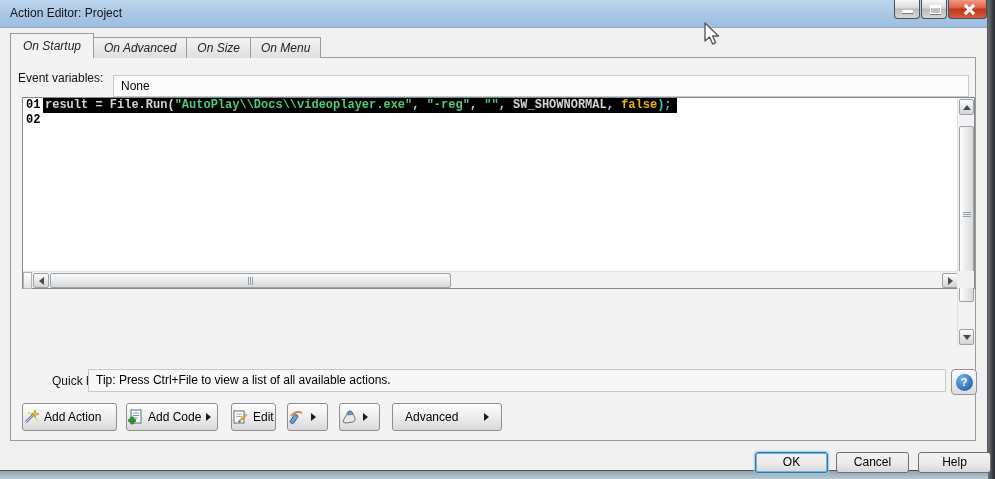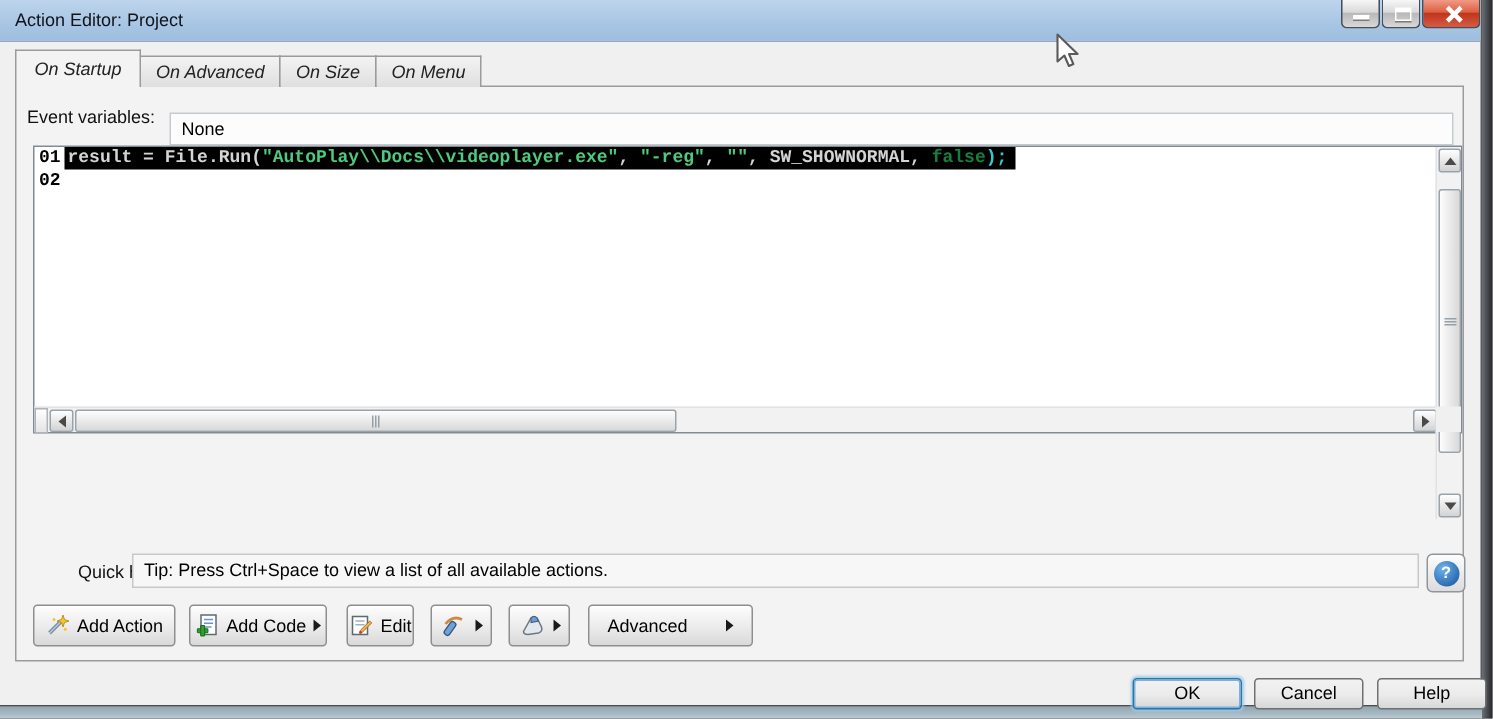--- a/index.html
+++ b/index.html
@@ -44,21 +44,21 @@
 
   
   .editor { position:absolute; left:22px; top:97px; width:953px; height:192px; background:#fff;
             border:1px solid #7f8a93; z-index:5; }
   .code-area { position:absolute; left:0; top:0; right:17px; bottom:17px; overflow:hidden;
                font-family:"Liberation Mono","DejaVu Sans Mono",monospace; font-size:12px; font-weight:700; }
   .code-row { display:flex; height:15px; line-height:15px; white-space:pre; }
   .lnum { width:20px; padding-left:3px; color:#000; flex:none; }
   .code-sel { background:#000; padding:0 5px 0 2px; }
   .seg-plain { color:#d4d4d4; } .seg-string { color:#4fc97d; }
-  .seg-keyword { color:#15803d; } .seg-punctuation { color:#3ec6c6; }
+  .seg-keyword { color:#eab308; } .seg-punctuation { color:#3ec6c6; }
 
   
   .vsb { position:absolute; right:0; top:0; width:17px; height:248px; background:#f2f2f2; border-left:1px solid #e2e2e2; }
   .hsb { position:absolute; left:0; bottom:0; height:17px; width:936px; background:#f2f2f2; border-top:1px solid #e2e2e2; }
   .sb-btn { position:absolute; background:linear-gradient(#fefefe,#d3d3d3); border:1px solid #9aa3ab; border-radius:2px;
             display:flex; align-items:center; justify-content:center; }
   .vsb .up   { left:1px; top:1px;    width:15px; height:16px; }
   .vsb .down { left:1px; bottom:1px; width:15px; height:16px; }
   .vsb .thumb{ left:1px; top:28px; width:15px; height:176px; background:linear-gradient(to right,#fdfdfd,#d8d8d8); }
   .hsb .left { left:10px; top:1px; width:16px; height:15px; }
@@ -80,21 +80,21 @@
             border:1px solid #c8c8c8; line-height:21px; padding-left:7px; z-index:5; color:#000; }
   .help-round { position:absolute; left:951px; top:369px; width:26px; height:26px; border:1px solid #8e969c;
                 border-radius:4px; background:linear-gradient(#fdfdfd,#dcdcdc); z-index:5;
                 display:flex; align-items:center; justify-content:center; }
   .q-circle { width:17px; height:17px; border-radius:50%; background:radial-gradient(circle at 35% 30%,#6fb2ea,#2e6db4 70%,#1d4f8c);
               color:#fff; font-weight:bold; font-size:11px; text-align:center; line-height:17px; }
 
   
   .tbtn { position:absolute; top:403px; height:28px; border:1px solid #8e8e8e; border-radius:3px;
           background:linear-gradient(#fdfdfd,#ebebeb 55%,#d9d9d9); box-shadow:inset 0 1px 0 #fff;
-          display:flex; align-items:center; justify-content:center; gap:5px; z-index:5; font-size:12px; color:#000; }
+          display:flex; align-items:center; gap:5px; z-index:5; font-size:12px; color:#000; }
   .tbtn svg { flex:none; }
   .dd { width:0; height:0; border-top:4px solid transparent; border-bottom:4px solid transparent; border-left:5px solid #1a1a1a; }
 
   
   .fbtn { position:absolute; top:452px; width:73px; height:21px; border:1px solid #707070; border-radius:3px;
           background:linear-gradient(#f2f2f2,#ebebeb 55%,#d7d7d7); text-align:center; line-height:19px; z-index:5; color:#000; }
   .fbtn.focused { border-color:#2a76a8; box-shadow:0 0 0 1px #7ab2dd inset, 0 0 2px 1px #9fcbea; }
 
   .cursor { position:absolute; left:704px; top:22px; z-index:50; }
 </style>
@@ -168,21 +168,21 @@
           </span>
         </div>
       <div class="sb-btn right">
           <span class="tri-right"></span>
         </div>
     </div>
     <div class="corner"></div>
   </div>
 
   <div class="qh-label">Quick help:</div>
-  <div class="qh-box">Tip: Press Ctrl+Space to view a list of all available actions.</div>
+  <div class="qh-box">Tip: Press Ctrl+File to view a list of all available actions.</div>
   <div class="help-round">
     <span class="q-circle">?</span>
   </div>
 
   <div class="tbtn" style="left:22px;width:95px;">
     <svg width="16" height="16" viewBox="0 0 16 16">
       <line x1="3" y1="13" x2="11" y2="5" stroke="#7d8fa5" stroke-width="2.6"></line>
       <line x1="3" y1="13" x2="11" y2="5" stroke="#b9c6d6" stroke-width="1"></line>
       <polygon points="12,1 13,4 16,5 13,6 12,9 11,6 8,5 11,4" fill="#f4c531" stroke="#b98a12" stroke-width="0.6"></polygon>
       <circle cx="6" cy="4" r="1" fill="#f4c531"></circle>

